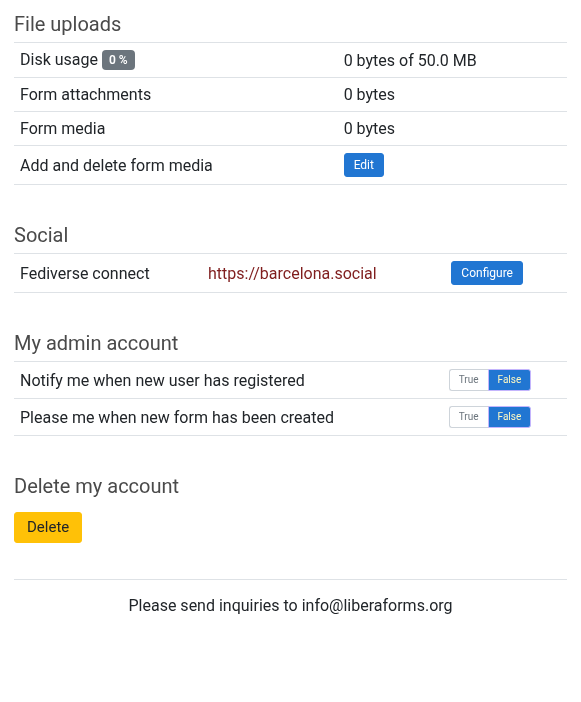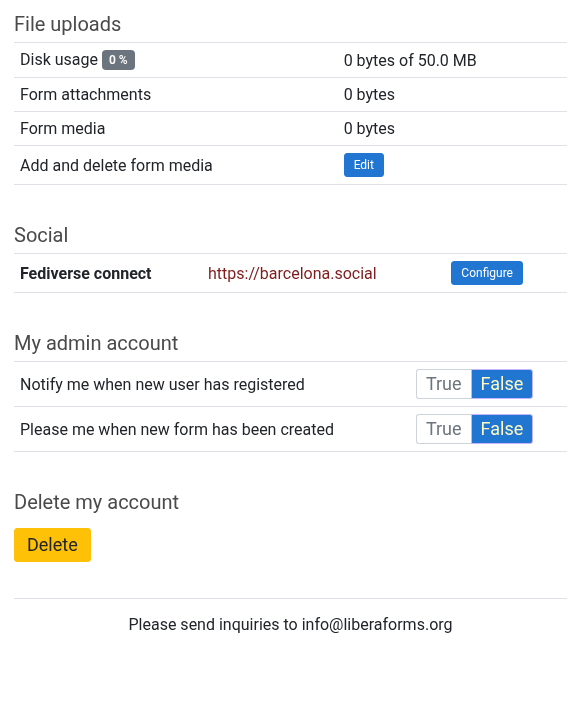--- a/index.html
+++ b/index.html
@@ -52,30 +52,30 @@
   }
   .btn-primary {
     background: #2176d2;
     border-color: #2176d2;
     color: #fff;
   }
   .btn-warning {
     background: #ffc107;
     border-color: #ffc107;
     color: #212529;
-    font-size: 18px;
+    font-size: 15px;
     padding: 7px 12px;
     margin-top: 8px;
   }
   .btngroup {
     display: inline-flex;
     vertical-align: middle;
   }
   .btngroup .seg {
-    font-size: 18px;
+    font-size: 10px;
     line-height: 1;
     padding: 5px 9px;
     cursor: pointer;
   }
   .seg-off {
     background: #fff;
     color: #6c757d;
     border: 1px solid #ced4da;
     border-top-left-radius: 3px;
     border-bottom-left-radius: 3px;
@@ -122,21 +122,21 @@
     </tr>
   </tbody>
     </table>
 </div>
 
 <div class="section">
   <h2>Social</h2>
   <table class="tbl">
     <tbody>
         <tr>
-      <td style="width:34%;font-weight:bold;">Fediverse connect</td>
+      <td style="width:34%;">Fediverse connect</td>
       <td class="mid">https://barcelona.social</td>
       <td class="right" style="width:22%;">
         <span class="btn btn-primary">Configure</span>
       </td>
     </tr>
   </tbody>
     </table>
 </div>
 
 <div class="section">

